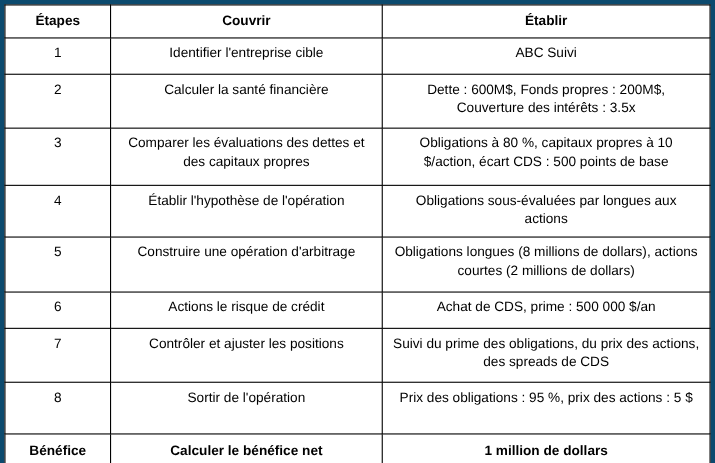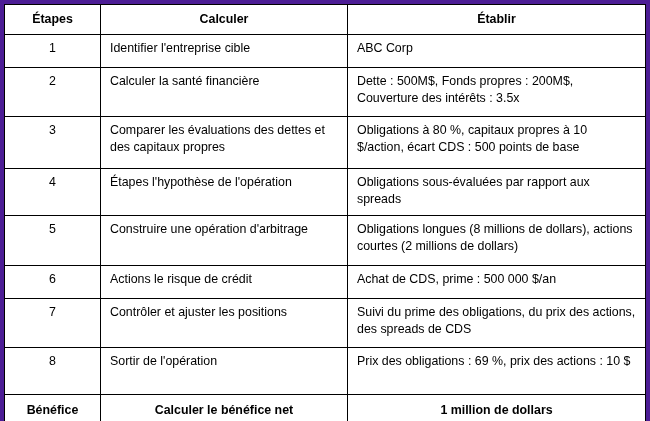--- a/index.html
+++ b/index.html
@@ -12,21 +12,21 @@
     height: 421px;
     font-family: "Liberation Sans", sans-serif;
     color: #000000;
     overflow: hidden;
   }
 
   .sheet {
     position: relative;
     width: 650px;
     height: 421px;
-    background: #4c1d95;
+    background: #0c4a6e;
     box-sizing: border-box;
   }
 
   table.steps-table {
     position: absolute;
     left: 4px;
     top: 4px;
     width: 641px;
     border-collapse: collapse;
     table-layout: fixed;
@@ -58,21 +58,21 @@
   }
 
   
   td.cell-step {
     text-align: center;
     font-weight: normal;
   }
 
   td.cell-action,
   td.cell-detail {
-    text-align: left;
+    text-align: center;
   }
 
   
   tr.footer-row td {
     font-weight: bold;
     text-align: center;
     vertical-align: middle;
     height: 31px;
     padding-top: 6px;
     padding-bottom: 6px;
@@ -94,64 +94,64 @@
 <div class="sheet">
   <table class="steps-table">
     <colgroup>
       <col class="col-step">
       <col class="col-action">
       <col class="col-detail">
     </colgroup>
     <thead>
       <tr>
         <th>Étapes</th>
-        <th>Calculer</th>
+        <th>Couvrir</th>
         <th>Établir</th>
       </tr>
     </thead>
     <tbody>
       <tr class="r-1">
         <td class="cell-step">1</td>
         <td class="cell-action">Identifier l'entreprise cible</td>
-        <td class="cell-detail">ABC Corp</td>
+        <td class="cell-detail">ABC Suivi</td>
       </tr>
       <tr class="r-2">
         <td class="cell-step">2</td>
         <td class="cell-action">Calculer la santé financière</td>
-        <td class="cell-detail">Dette : 500M$, Fonds propres : 200M$, Couverture des intérêts : 3.5x</td>
+        <td class="cell-detail">Dette : 600M$, Fonds propres : 200M$, Couverture des intérêts : 3.5x</td>
       </tr>
       <tr class="r-3">
         <td class="cell-step">3</td>
         <td class="cell-action">Comparer les évaluations des dettes et des capitaux propres</td>
         <td class="cell-detail">Obligations à 80 %, capitaux propres à 10 $/action, écart CDS : 500 points de base</td>
       </tr>
       <tr class="r-4">
         <td class="cell-step">4</td>
-        <td class="cell-action">Étapes l'hypothèse de l'opération</td>
-        <td class="cell-detail">Obligations sous-évaluées par rapport aux spreads</td>
+        <td class="cell-action">Établir l'hypothèse de l'opération</td>
+        <td class="cell-detail">Obligations sous-évaluées par longues aux actions</td>
       </tr>
       <tr class="r-5">
         <td class="cell-step">5</td>
         <td class="cell-action">Construire une opération d'arbitrage</td>
         <td class="cell-detail">Obligations longues (8 millions de dollars), actions courtes (2 millions de dollars)</td>
       </tr>
       <tr class="r-6">
         <td class="cell-step">6</td>
         <td class="cell-action">Actions le risque de crédit</td>
         <td class="cell-detail">Achat de CDS, prime : 500 000 $/an</td>
       </tr>
       <tr class="r-7">
         <td class="cell-step">7</td>
         <td class="cell-action">Contrôler et ajuster les positions</td>
         <td class="cell-detail">Suivi du prime des obligations, du prix des actions, des spreads de CDS</td>
       </tr>
       <tr class="r-8">
         <td class="cell-step">8</td>
         <td class="cell-action">Sortir de l'opération</td>
-        <td class="cell-detail">Prix des obligations : 69 %, prix des actions : 10 $</td>
+        <td class="cell-detail">Prix des obligations : 95 %, prix des actions : 5 $</td>
       </tr>
       <tr class="footer-row">
         <td>Bénéfice</td>
         <td>Calculer le bénéfice net</td>
         <td>1 million de dollars</td>
       </tr>
     </tbody>
   </table>
 </div>
 

